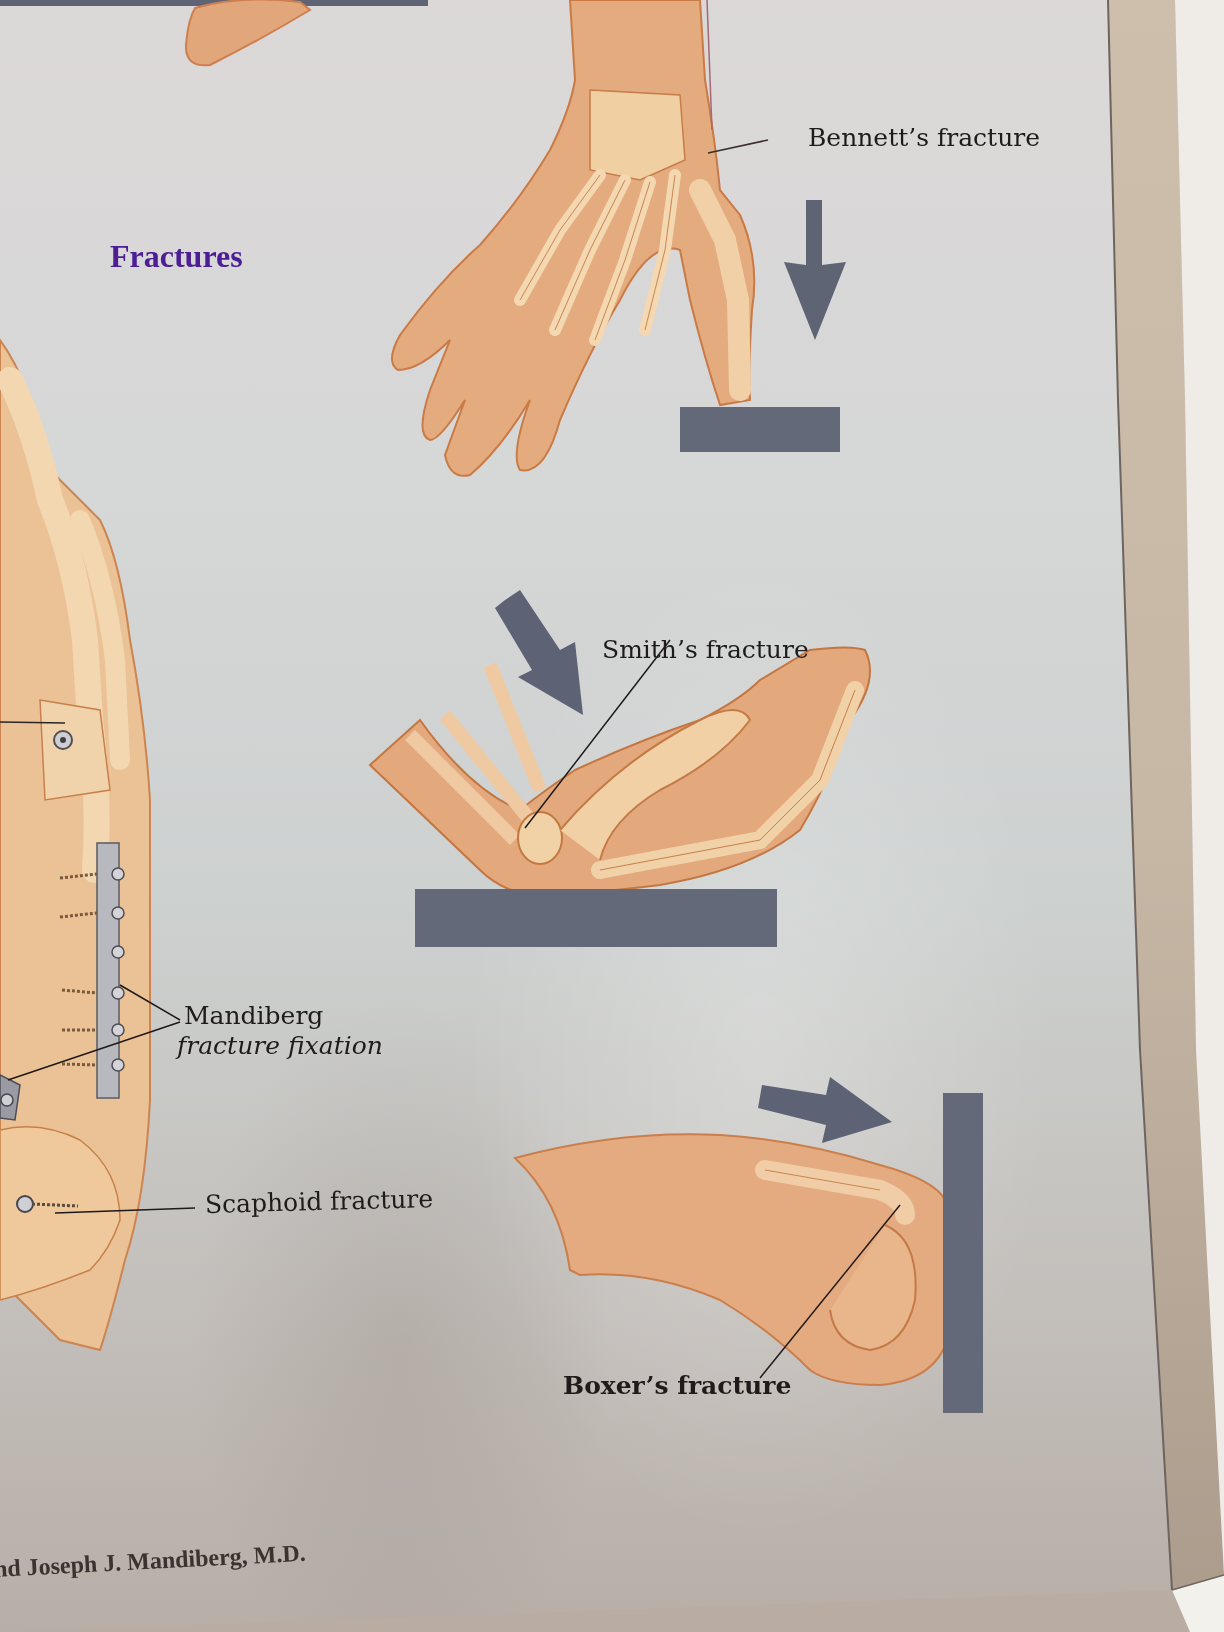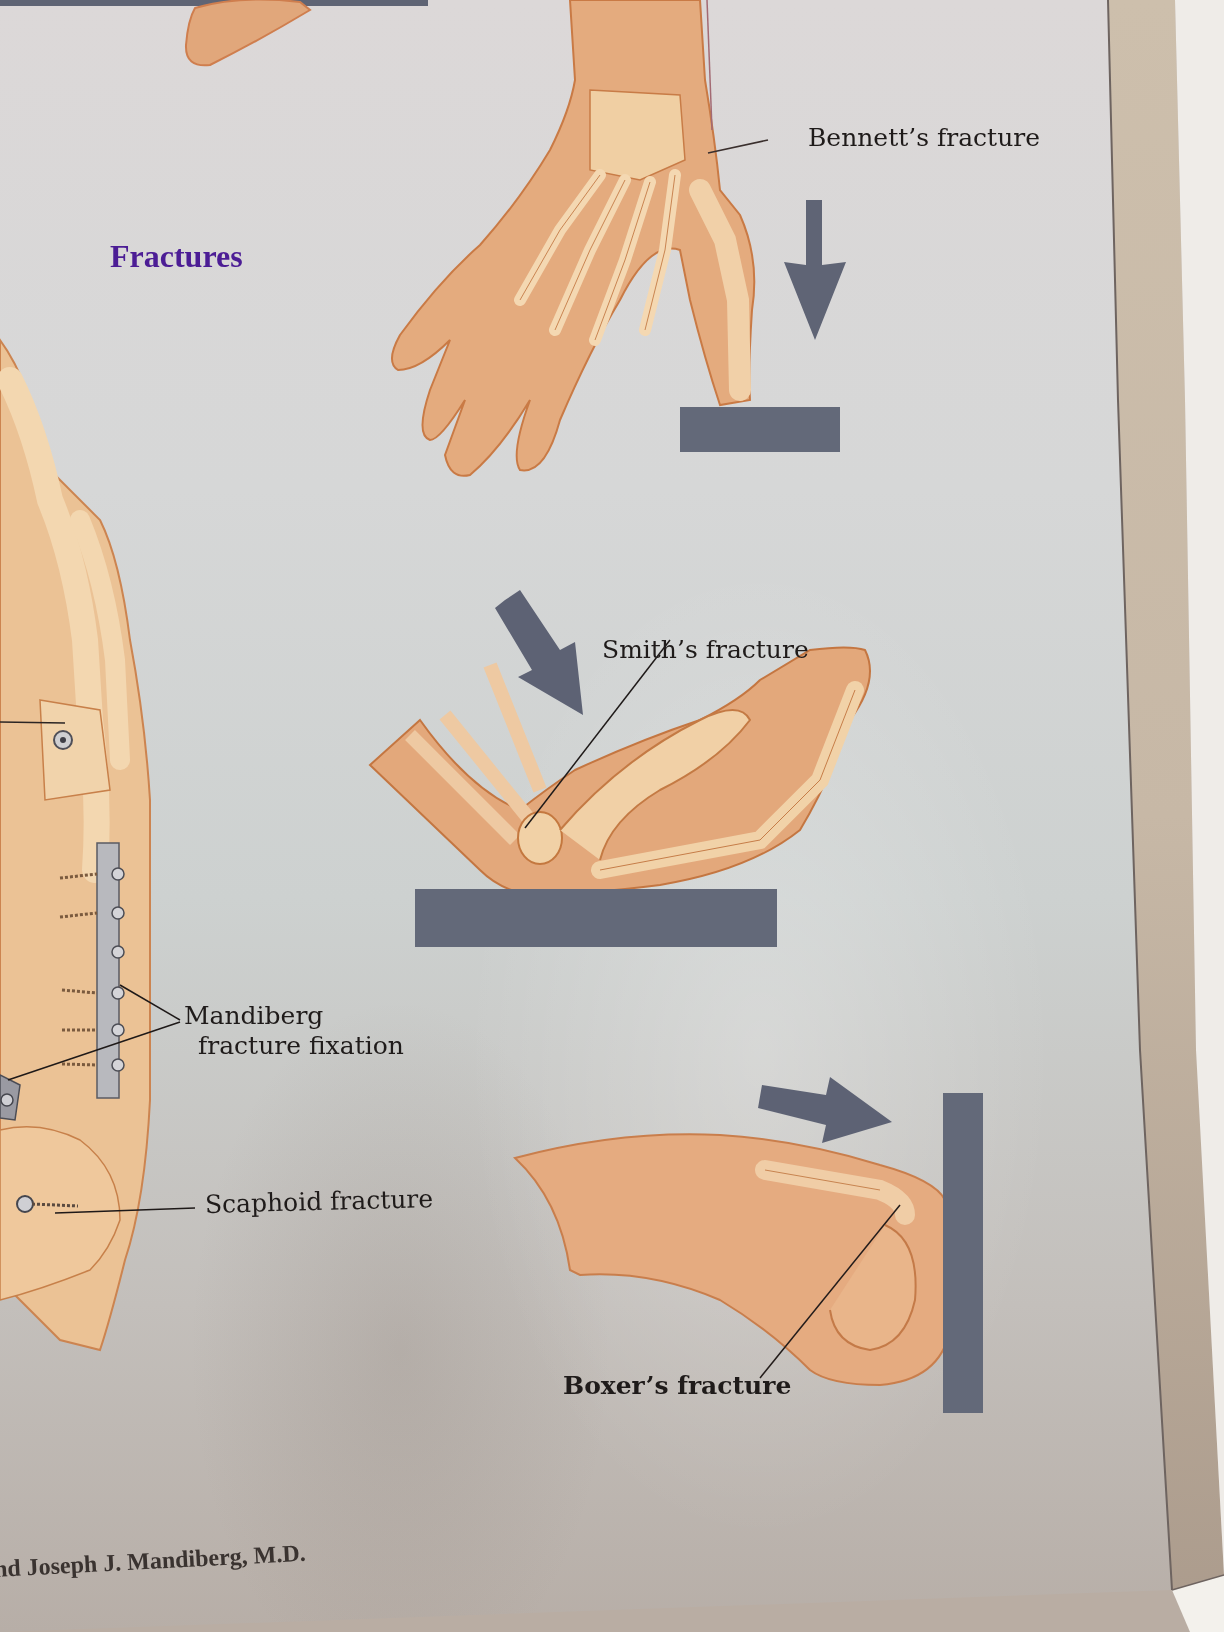--- a/index.html
+++ b/index.html
@@ -141,17 +141,17 @@
     <line x1="8" y1="1080" x2="180" y2="1022" stroke="#1e1918" stroke-width="1.5"></line>
     <line x1="55" y1="1213" x2="195" y2="1208" stroke="#1e1918" stroke-width="1.5"></line>
   </g>
 </svg>
 
 <div class="title">Fractures</div>
 
 <div class="label" style="left:808px; top:124px;text-align:center;">Bennett’s fracture</div>
 <div class="label" style="left:602px; top:604px;margin-top:32px;">Smith’s fracture</div>
 <div class="label" style="left:184px; top:1002px;">Mandiberg</div>
-<div class="label" style="left:198px; top:1032px;">fracture fixation</div>
+<div class="label" style="left:177px; top:1032px;font-style:italic;">fracture fixation</div>
 <div class="label" style="left:205px; top:1188px; transform:rotate(-1.5deg);">Scaphoid fracture</div>
 <div class="label" style="left:563px; top:1372px;font-weight:bold;">Boxer’s fracture</div>
 
 <div class="credit">nd Joseph J. Mandiberg, M.D.</div>
 
 </body></html>

